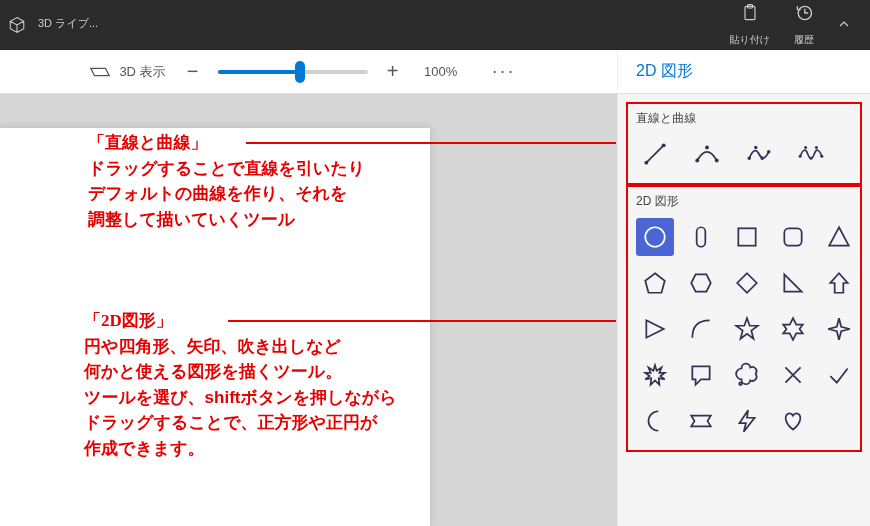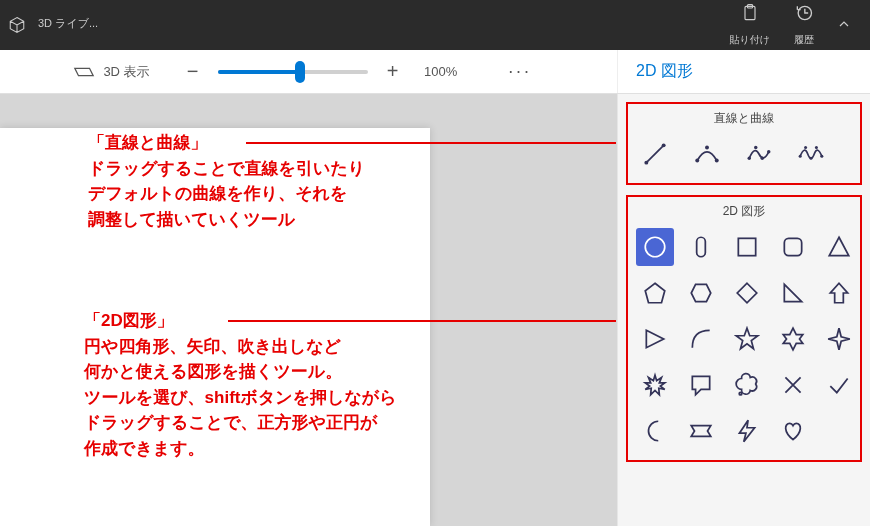--- a/index.html
+++ b/index.html
@@ -12,43 +12,43 @@
 .titlebar .cube-icon { width: 18px; height: 18px; }
 .titlebar .spacer { flex: 1; }
 .titlebar .act { display: flex; flex-direction: column; align-items: center; gap: 10px; padding: 0 12px; cursor: pointer; }
 .titlebar .act svg { width: 20px; height: 20px; }
 .titlebar .act-label { font-size: 10px; color: #ccc; }
 .titlebar .act.disabled { opacity: 0.45; cursor: default; }
 .titlebar .chev { padding: 0 10px; cursor: pointer; }
 
 
 .toolbar { height: 44px; background: #fff; display: flex; align-items: center; border-bottom: 1px solid #e0e0e0; }
-.toolbar-left { flex: 1; display: flex; align-items: center; justify-content: center; gap: 32px; padding: 0 20px; }
+.toolbar-left { flex: 1; display: flex; align-items: center; justify-content: center; gap: 16px; padding: 0 20px; }
 .btn-3d { display: flex; align-items: center; gap: 8px; font-size: 13px; color: #555; cursor: pointer; }
 .zoom-wrap { display: flex; align-items: center; gap: 14px; }
 .zoom-sign { font-size: 20px; color: #555; width: 22px; text-align: center; cursor: pointer; }
 .slider { position: relative; width: 150px; height: 4px; background: #d0d0d0; border-radius: 2px; }
 .slider-fill { position: absolute; left: 0; top: 0; height: 4px; width: 55%; background: #0078d4; border-radius: 2px; }
 .slider-thumb { position: absolute; left: 55%; top: 50%; width: 10px; height: 22px; background: #0078d4; border-radius: 5px; transform: translate(-50%, -50%); }
 .zoom-val { font-size: 13px; color: #555; width: 46px; text-align: center; }
 .more { font-size: 18px; color: #555; padding: 0 12px; cursor: pointer; letter-spacing: 2px; }
 .toolbar-title { width: 253px; padding: 0 18px; font-size: 16px; color: #0078d4; border-left: 1px solid #eee; height: 100%; display: flex; align-items: center; }
 
 
 .main { display: flex; height: 432px; }
 .canvas-area { flex: 1; background: #d6d6d6; position: relative; overflow: hidden; }
 .canvas-page { position: absolute; left: 0; top: 34px; width: 430px; height: 398px; background: #fff; box-shadow: 0 0 8px rgba(0,0,0,0.15); }
 
 .anno { position: absolute; color: #e60000; font-size: 17px; font-weight: 700; line-height: 1.5; }
-.anno .heading { display: inline-block; }
+.anno .heading { display: inline-block; font-family: Liberation Serif, serif; }
 .anno-line { position: absolute; height: 2px; background: #e60000; }
 
 
 .panel { width: 253px; background: #f5f5f5; border-left: 1px solid #e6e6e6; padding: 8px; }
-.group { border: 2px solid #e60000; margin-bottom: 10px; padding: 6px 8px 10px; background: #f5f5f5; text-align: center; }
+.group { border: 2px solid #e60000; margin-bottom: 0; padding: 6px 8px 10px; background: #f5f5f5; }
 .group-title { font-size: 12px; color: #444; margin-bottom: 8px; }
 .shape-row { display: flex; gap: 14px; flex-wrap: wrap; }
 .shape-grid { display: grid; grid-template-columns: repeat(5, 38px); gap: 8px; }
 .shape-btn { width: 38px; height: 38px; display: flex; align-items: center; justify-content: center; border-radius: 3px; cursor: pointer; }
 .shape-btn.sel { background: #4a66d4; }
 .shape-btn svg { width: 26px; height: 26px; }
 .stk { stroke: #333358; stroke-width: 1.6; fill: none; }
 .sel .stk { stroke: #fff; }
 .dot { fill: #333358; }
 </style>

